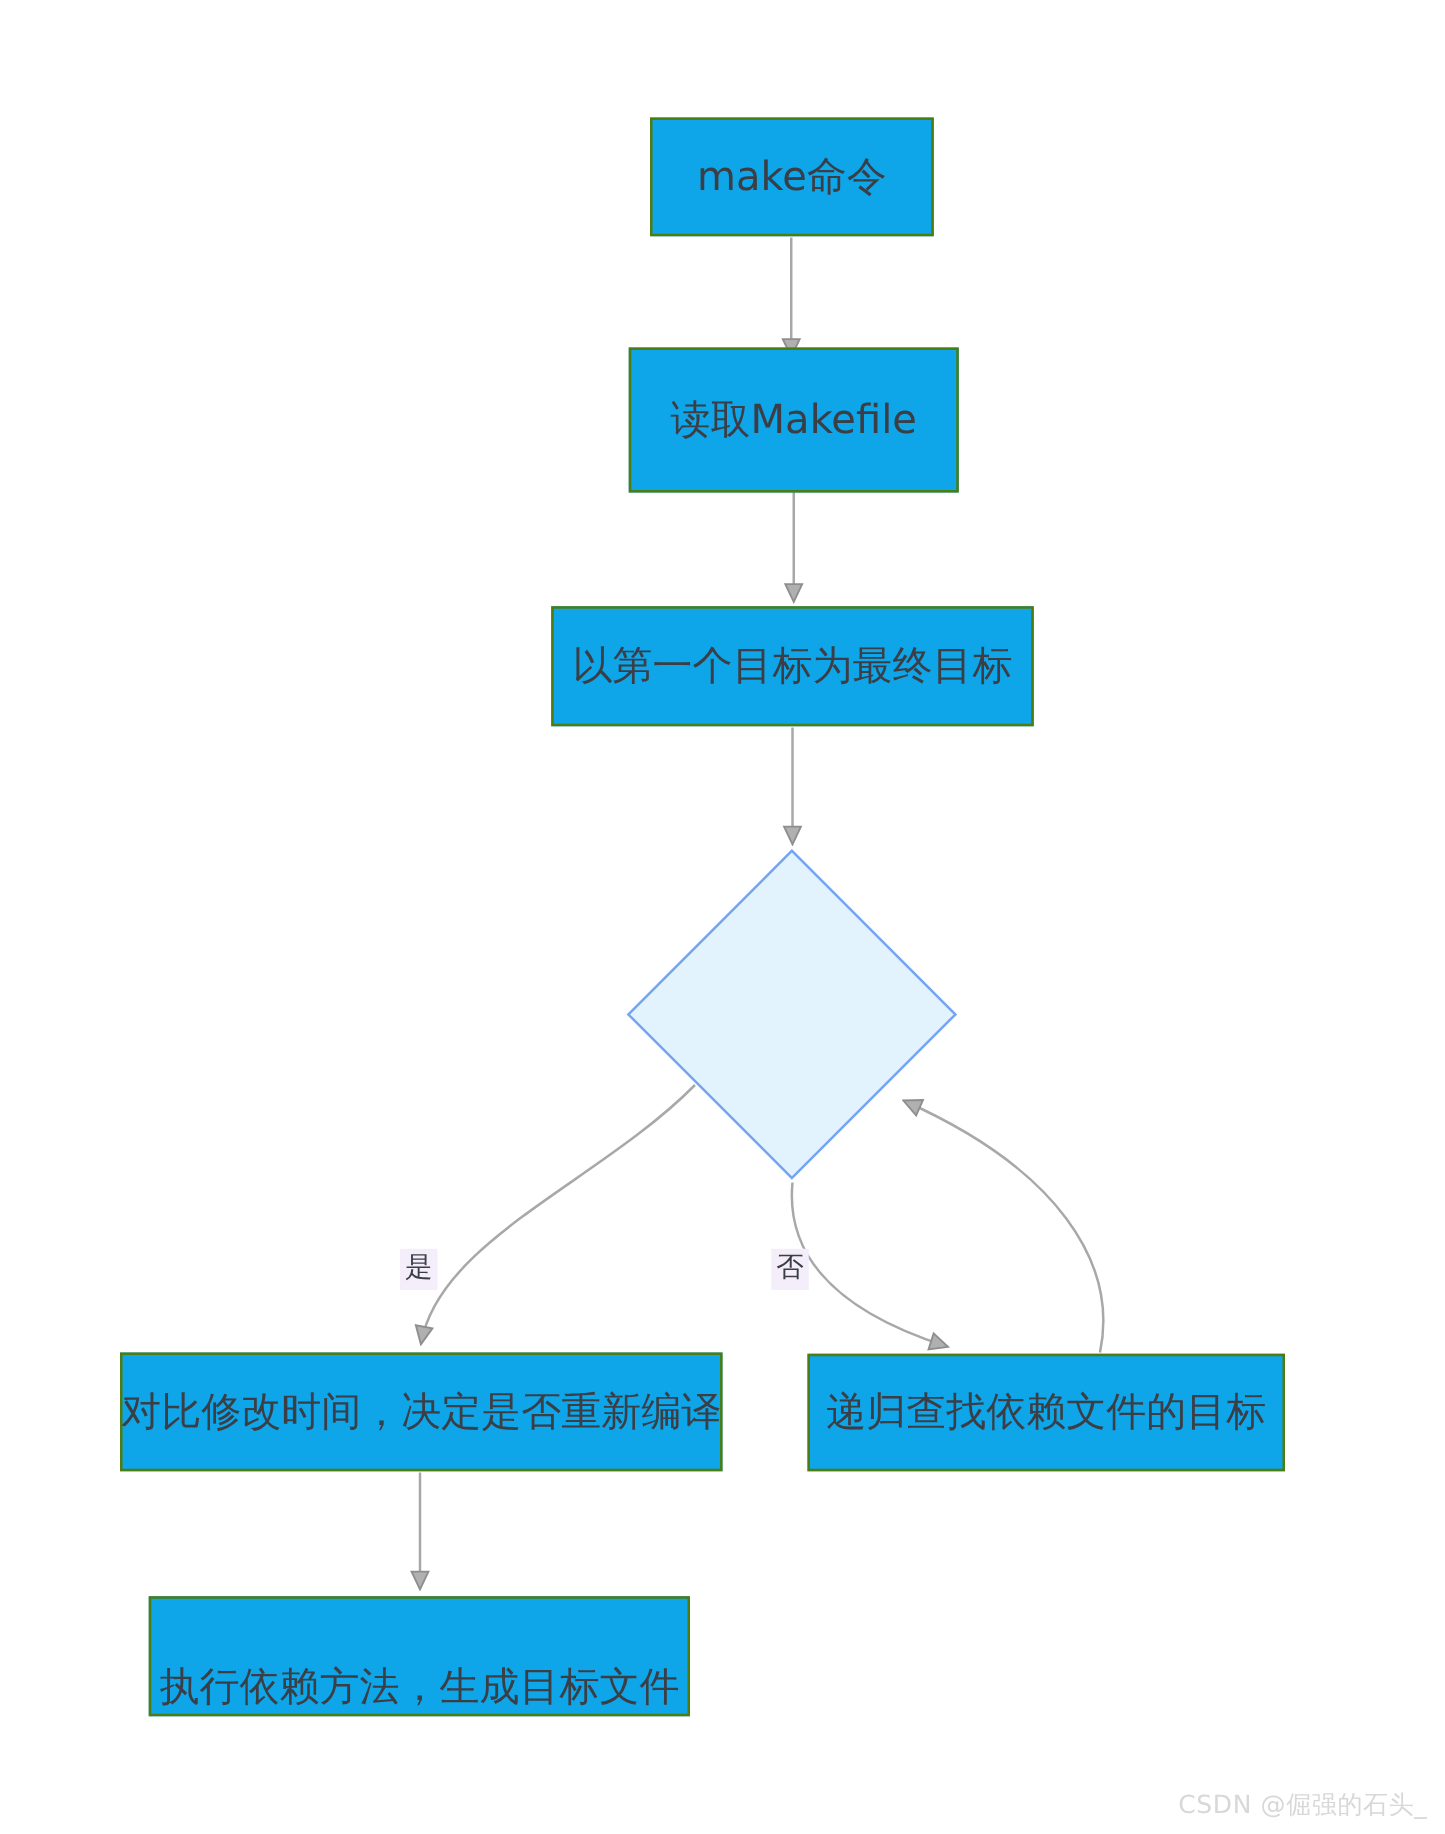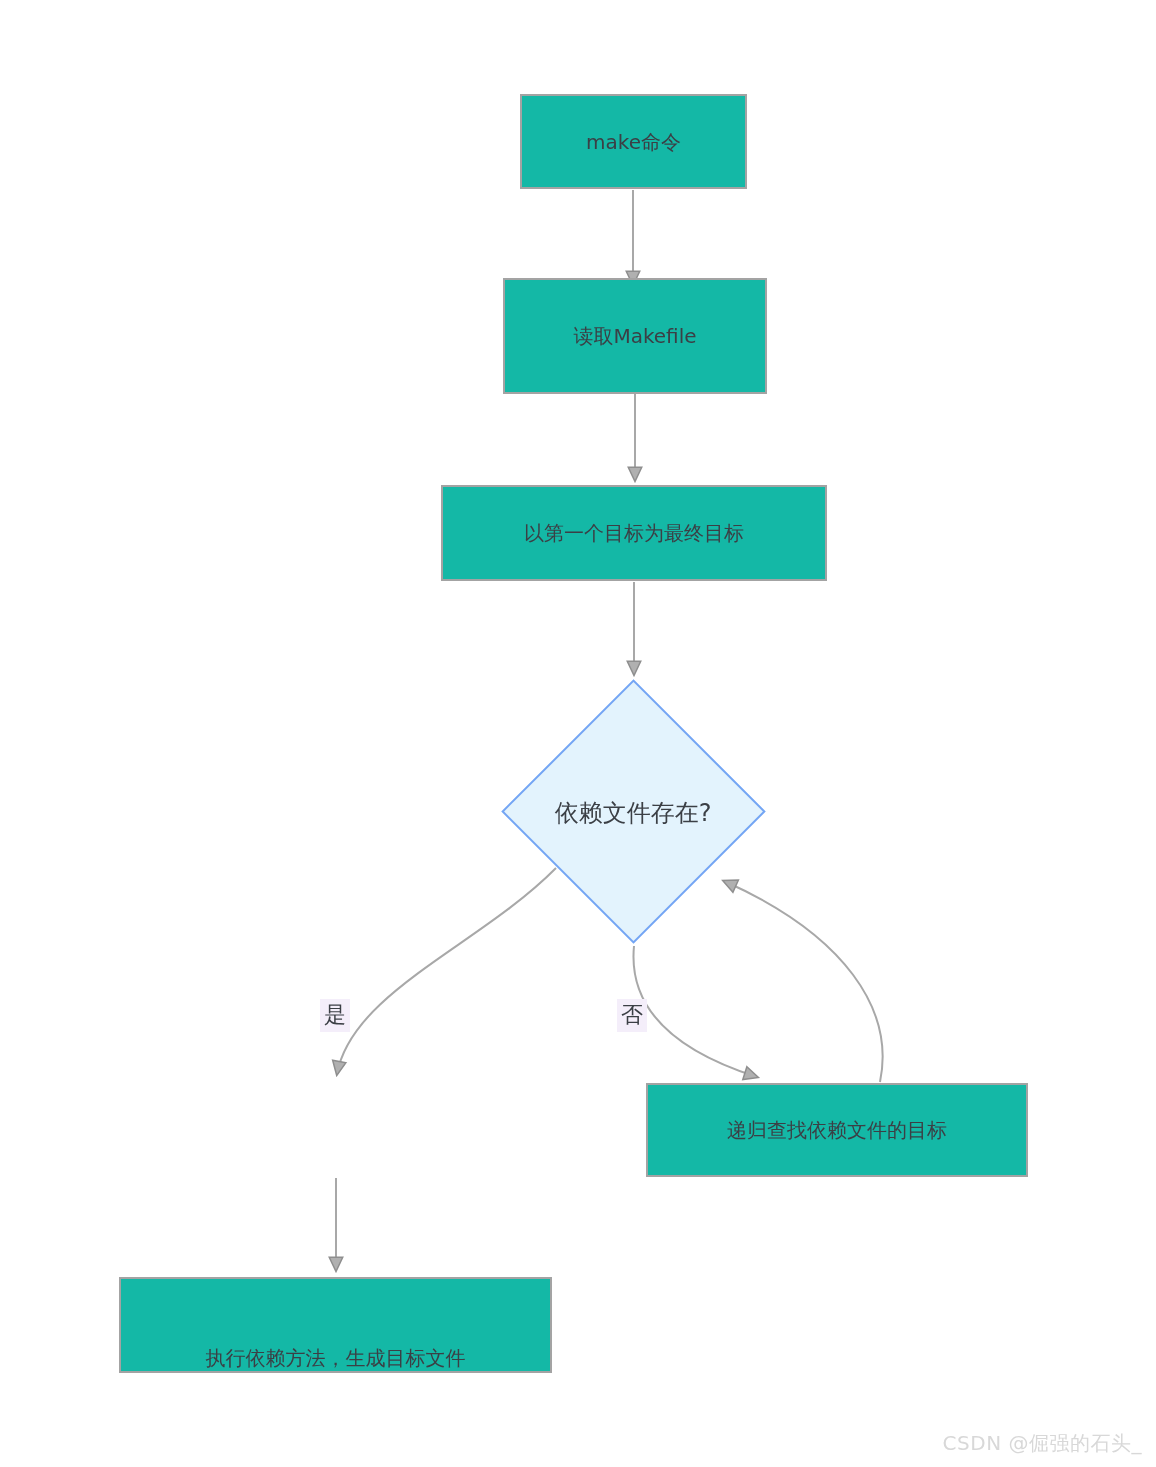--- a/index.html
+++ b/index.html
@@ -18,24 +18,24 @@
   svg.edges {
     position: absolute;
     left: 0; top: 0;
     width: 1156px; height: 1467px;
   }
   .node {
     position: absolute;
     display: flex;
     align-items: center;
     justify-content: center;
-    background: #14b8a6;
-    border: 2px solid #a3a3a3;
+    background: #0ea5e9;
+    border: 2px solid #4d7c0f;
     color: #3b3f45;
-    font-size: 20px;
+    font-size: 32px;
     line-height: 1.3;
     text-align: center;
     white-space: nowrap;
   }
   .node-start        { left: 520px; top:  94px; width: 227px; height: 95px; }
   .node-read         { left: 503px; top: 278px; width: 264px; height: 116px; }
   .node-first-target { left: 441px; top: 485px; width: 386px; height: 96px; text-align: center; }
   .node-compare      { left:  96px; top: 1082px; width: 482px; height: 95px; }
   .node-recurse      { left: 646px; top: 1083px; width: 382px; height: 94px; }
   .node-execute      { left: 119px; top: 1277px; width: 433px; height: 96px; align-items: flex-end; }
@@ -103,25 +103,27 @@
 
   <div class="node node-read">
     <span>读取Makefile</span>
   </div>
 
   <div class="node node-first-target">
     <span>以第一个目标为最终目标</span>
   </div>
 
   <div class="diamond-shape"></div>
-  <div class="diamond-label">依赖文件存在?</div>
 
   <span class="edge-label edge-label-yes">是</span>
   <span class="edge-label edge-label-no">否</span>
 
+  <div class="node node-compare">
+    <span>对比修改时间，决定是否重新编译</span>
+  </div>
 
   <div class="node node-recurse">
     <span>递归查找依赖文件的目标</span>
   </div>
 
   <div class="node node-execute">
     <span>执行依赖方法，生成目标文件</span>
   </div>
 
   <div class="watermark">CSDN @倔强的石头_</div>

